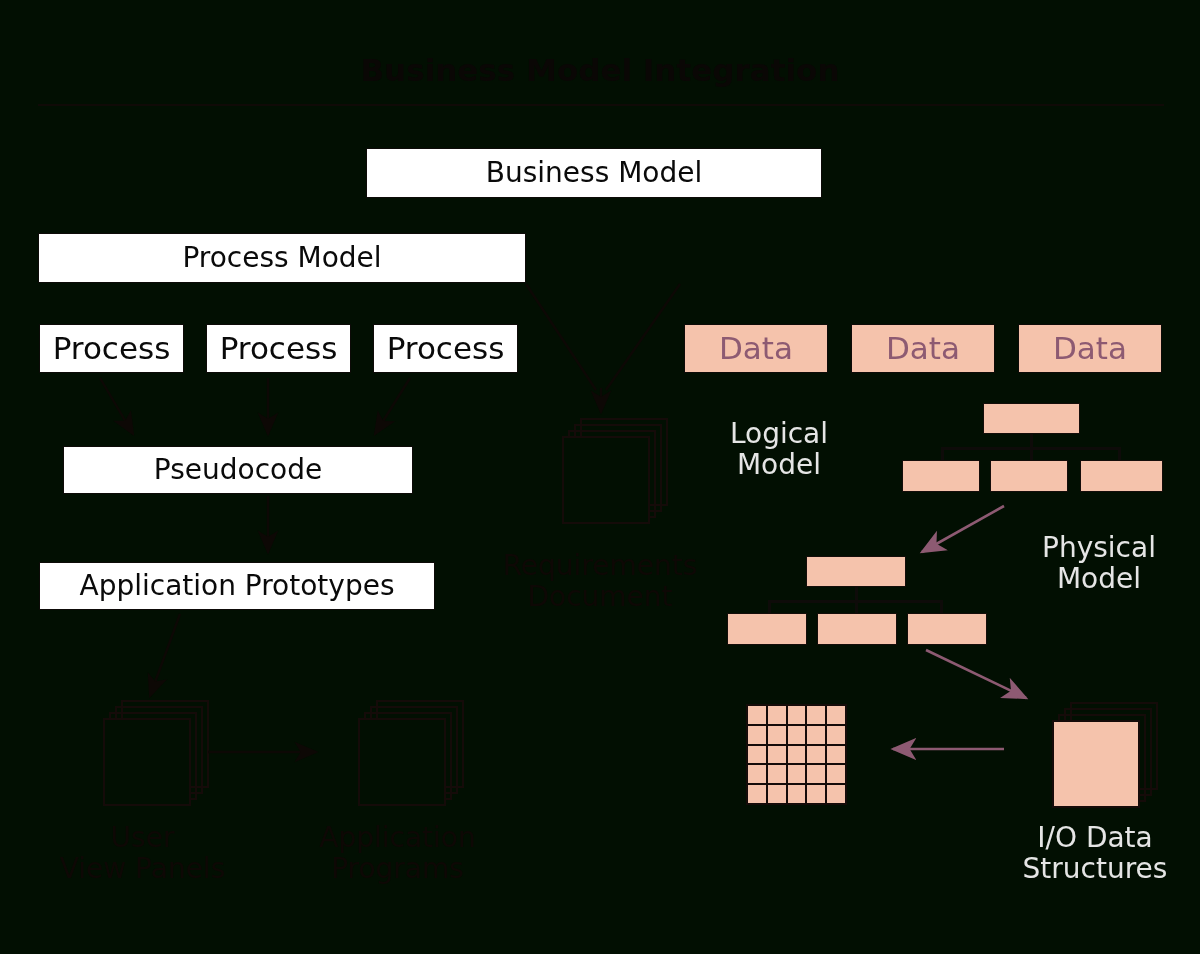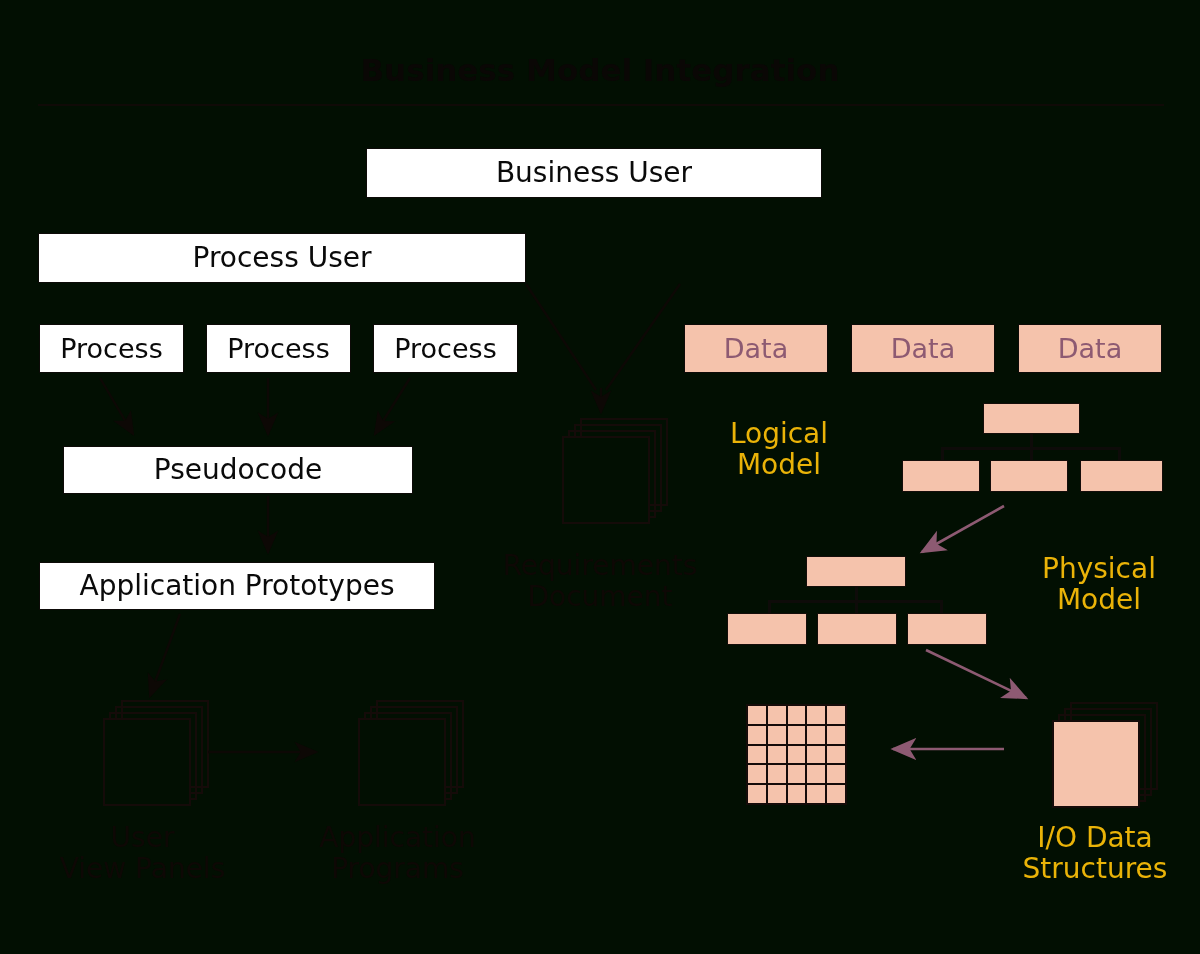--- a/index.html
+++ b/index.html
@@ -42,37 +42,37 @@
     line-height: 1;
   }
   .box.white {
     background: #ffffff;
     color: #0a0a0a;
   }
   .box.salmon {
     background: #f5c3ac;
     color: #8d5a72;
   }
-  .box.small { font-size: 27px; }
+  .box.small { font-size: 31px; }
 
   
   .node {
     background: #f5c3ac;
     border: 1.5px solid #140d0a;
   }
   .connector { background: #0e0b09; }
 
   
   .label {
     font-size: 28px;
     line-height: 1.12;
     text-align: center;
     white-space: pre-line;
   }
-  .label.mauve { color: #eab308; }
+  .label.mauve { color: #e5e5e5; }
   .label.dark  { color: #0e0805; }
 
   
   .stack { position: absolute; }
   .stack .sheet {
     position: absolute;
     border: 2.5px solid #150b09;
     background: transparent;
   }
   .stack.filled .sheet.front {
@@ -104,25 +104,25 @@
 </style>
 </head>
 <body>
 
 <div id="canvas">
 
   <div class="abs" id="title">Business Model Integration</div>
   <div class="abs" id="title-rule"></div>
 
   <div class="abs box white" style="left:366px; top:148px; width:456px; height:50px;">
-    <span>Business User</span>
+    <span>Business Model</span>
   </div>
 
   <div class="abs box white" style="left:38px; top:233px; width:488px; height:50px;">
-    <span>Process User</span>
+    <span>Process Model</span>
   </div>
 
 
   <div class="abs box white small" style="left:39px; top:324px; width:145px; height:49px;">
     <span>Process</span>
   </div>
   <div class="abs box white small" style="left:206px; top:324px; width:145px; height:49px;">
     <span>Process</span>
   </div>
   <div class="abs box white small" style="left:373px; top:324px; width:145px; height:49px;">
@@ -180,21 +180,21 @@
   <div class="abs node" style="left:983px; top:403px; width:97px; height:31px;"></div>
   <div class="abs connector" style="left:1030px; top:434px; width:3px; height:26px;"></div>
   <div class="abs connector" style="left:941px; top:447px; width:180px; height:3px;"></div>
   <div class="abs connector" style="left:941px; top:447px; width:3px; height:14px;"></div>
   <div class="abs connector" style="left:1118px; top:447px; width:3px; height:14px;"></div>
 
   <div class="abs node" style="left:902px; top:460px; width:78px; height:32px;"></div>
   <div class="abs node" style="left:990px; top:460px; width:78px; height:32px;"></div>
   <div class="abs node" style="left:1080px; top:460px; width:83px; height:32px;"></div>
 
-  <div class="abs label mauve" style="left:1000px; top:553px; width:198px;">Physical
+  <div class="abs label mauve" style="left:1000px; top:532px; width:198px;">Physical
 Model</div>
 
   <div class="abs node" style="left:806px; top:556px; width:100px; height:31px;"></div>
   <div class="abs connector" style="left:855px; top:587px; width:3px; height:26px;"></div>
   <div class="abs connector" style="left:768px; top:600px; width:175px; height:3px;"></div>
   <div class="abs connector" style="left:768px; top:600px; width:3px; height:14px;"></div>
   <div class="abs connector" style="left:940px; top:600px; width:3px; height:14px;"></div>
 
   <div class="abs node" style="left:727px; top:613px; width:80px; height:32px;"></div>
   <div class="abs node" style="left:817px; top:613px; width:80px; height:32px;"></div>

